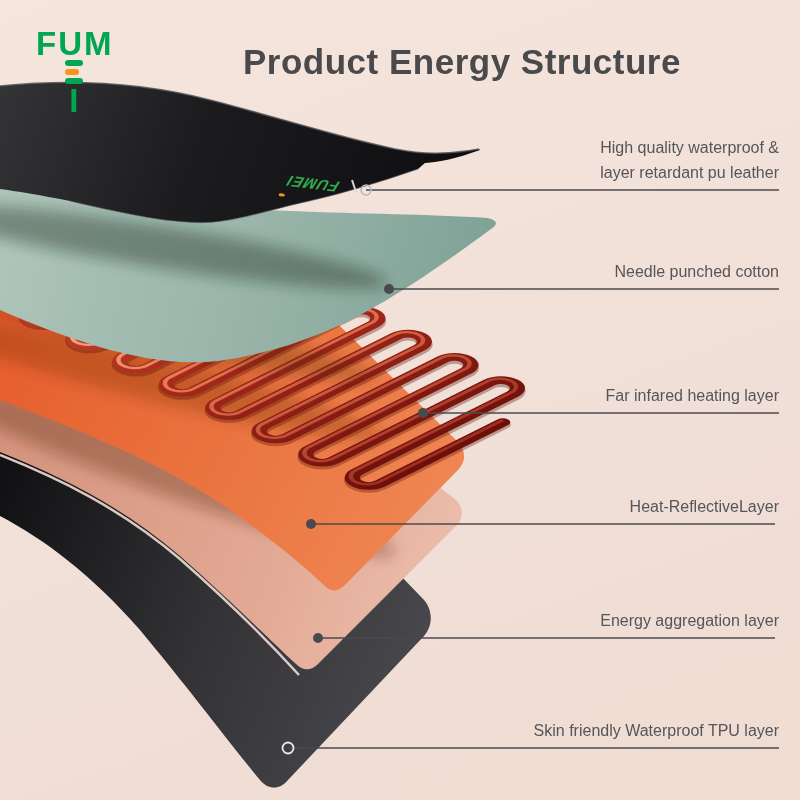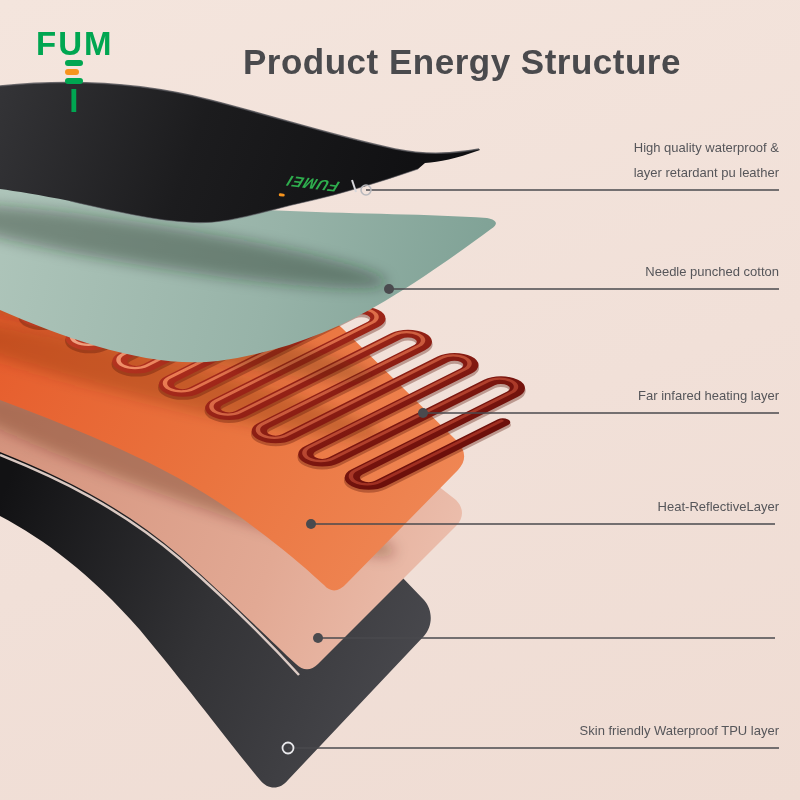--- a/index.html
+++ b/index.html
@@ -8,21 +8,21 @@
          font-family:"Liberation Sans",sans-serif;}
   .artwork{position:absolute;left:0;top:0;}
   .brand{position:absolute;left:36px;top:27px;display:flex;align-items:center;
          font-weight:800;font-size:33px;letter-spacing:2px;color:#00a651;line-height:1;flex-direction:column;}
   .brand .eglyph{display:inline-flex;flex-direction:column;justify-content:space-between;
          width:18px;height:24px;margin:0 3px 0 2px;}
   .brand .eglyph .bar{height:6px;border-radius:3px;background:#00a651;}
   .brand .eglyph .bar.mid{background:#f7941d;width:14px;}
   .title{position:absolute;left:243px;top:42px;font-size:35px;font-weight:700;
          color:#4a4a4d;letter-spacing:.5px;white-space:nowrap;}
-  .callout{position:absolute;text-align:right;color:#56565a;font-size:13px;
+  .callout{position:absolute;text-align:right;color:#56565a;font-size:16px;
            line-height:25px;white-space:nowrap;}
   .c1{right:21px;bottom:615px;}
   .c2{right:21px;bottom:516px;}
   .c3{right:21px;bottom:392px;}
   .c4{right:21px;bottom:281px;}
   .c5{right:21px;bottom:167px;}
   .c6{right:21px;bottom:57px;}
 </style>
 </head>
 <body>
@@ -167,14 +167,15 @@
 
   <div class="title">Product Energy Structure</div>
 
   <div class="callout c1">
     <span>High quality waterproof &amp;</span><br>
     <span>layer retardant pu leather</span>
   </div>
   <div class="callout c3">Far infared heating layer</div>
   <div class="callout c2">Needle punched cotton</div>
   <div class="callout c4">Heat-ReflectiveLayer</div>
+  <div class="callout c5">Energy aggregation layer</div>
   <div class="callout c6">Skin friendly Waterproof TPU layer</div>
 </div>
 
 </body></html>

